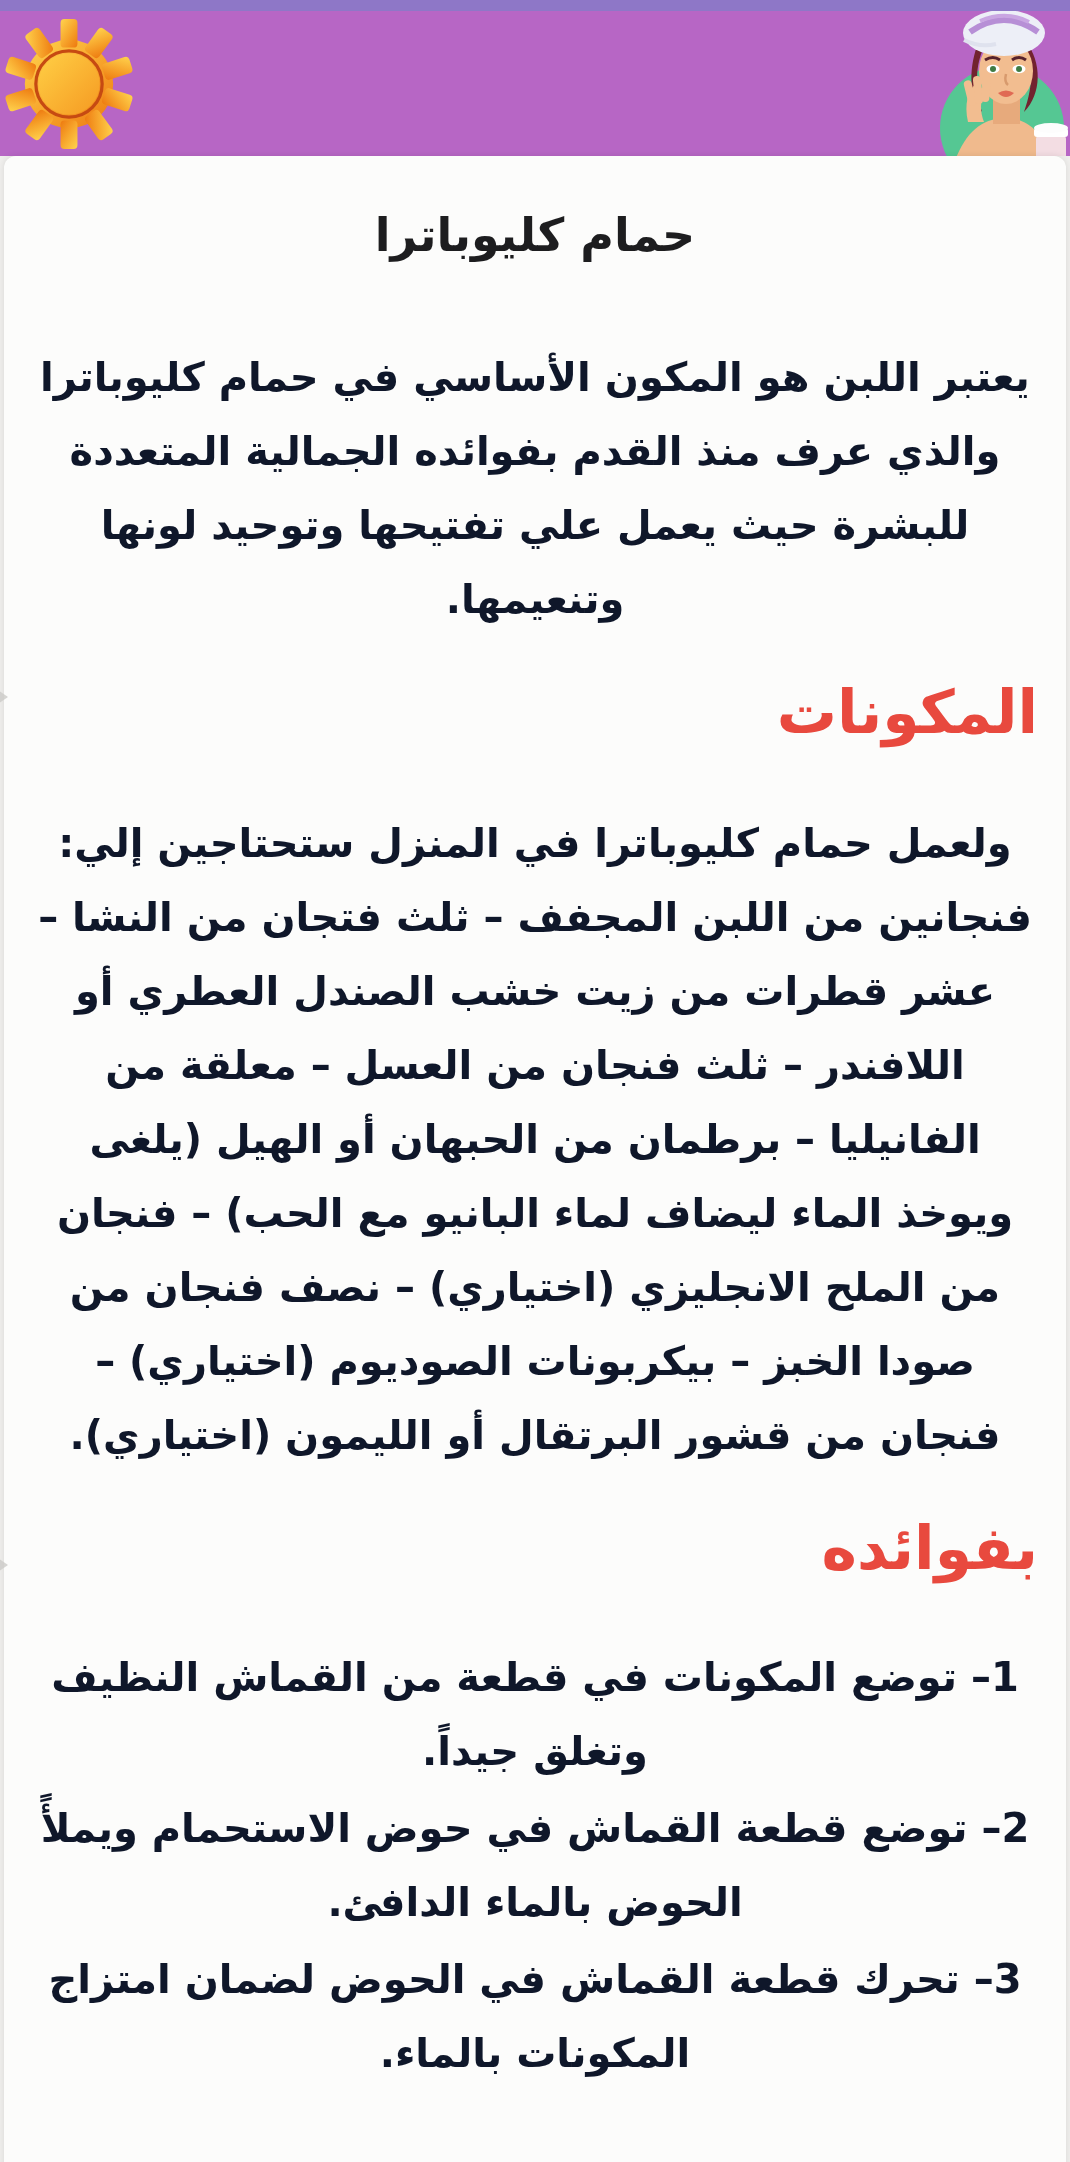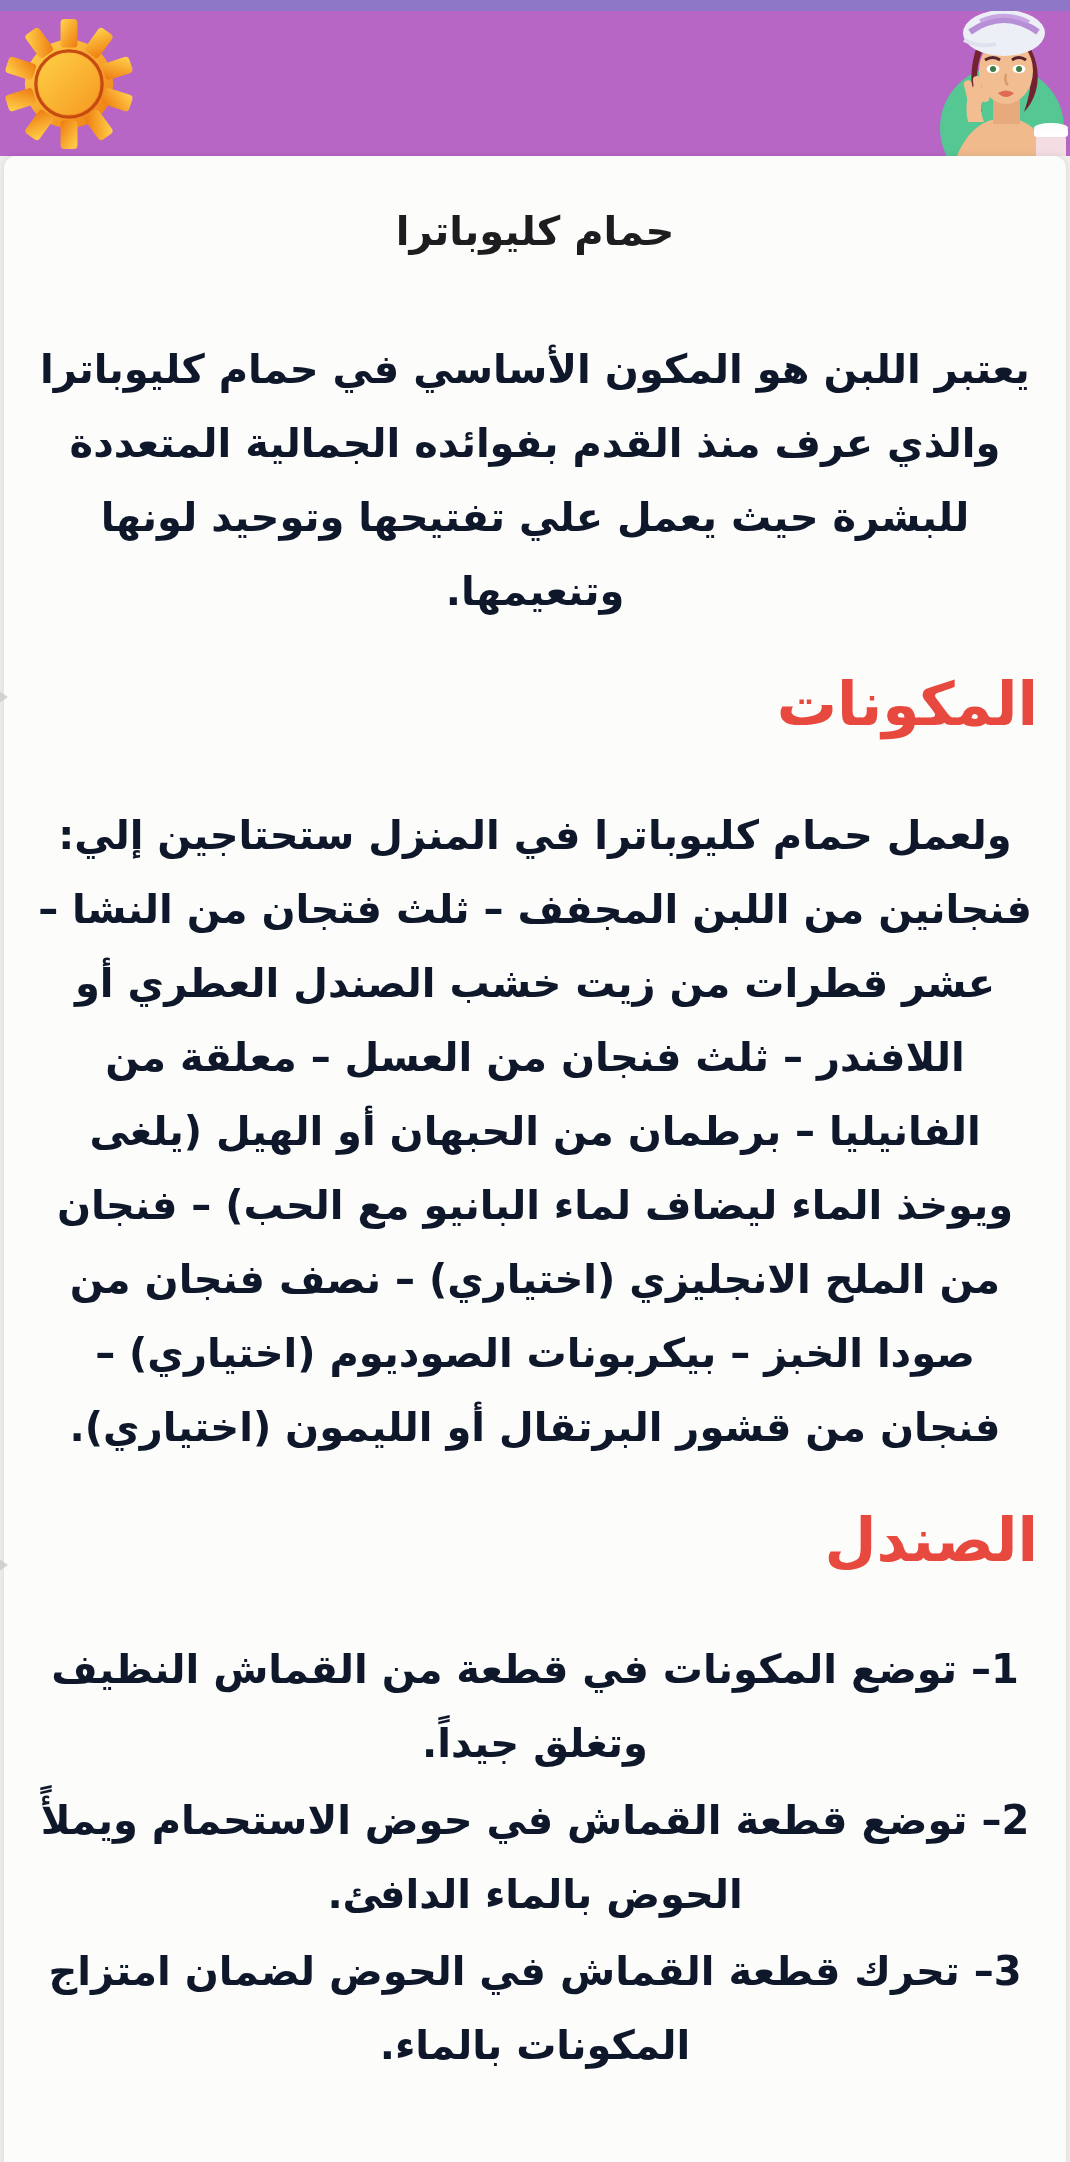--- a/index.html
+++ b/index.html
@@ -17,21 +17,21 @@
   .card{
     position:relative;margin:0 4px;min-height:2010px;
     background:#fcfcfb;border-radius:12px 12px 0 0;
     box-shadow:0 0 7px rgba(0,0,0,.10);
     padding:46px 28px 0;
     direction:rtl;
   }
   .page-title{
     margin:0 0 0;padding-top:6px;
     text-align:center;direction:rtl;
-    font-size:40px;font-weight:700;color:#1d1d1f;letter-spacing:0;
+    font-size:46px;font-weight:700;color:#1d1d1f;letter-spacing:0;
   }
   .body-text{
     margin:0;text-align:center;direction:rtl;
     font-size:40px;line-height:74px;font-weight:700;color:#0f172a;
   }
   .intro{margin-top:78px}
   .red-heading{
     margin:46px 0 0;text-align:right;direction:rtl;
     font-size:60px;line-height:60px;font-weight:700;color:#e8493e;
   }
@@ -135,21 +135,21 @@
 
 <main class="card">
   <h1 class="page-title">حمام كليوباترا</h1>
 
   <p class="body-text intro">يعتبر اللبن هو المكون الأساسي في حمام كليوباترا والذي عرف منذ القدم بفوائده الجمالية المتعددة للبشرة حيث يعمل علي تفتيحها وتوحيد لونها وتنعيمها.</p>
 
   <h2 class="red-heading">المكونات</h2>
 
   <p class="body-text section-body">ولعمل حمام كليوباترا في المنزل ستحتاجين إلي: فنجانين من اللبن المجفف – ثلث فتجان من النشا – عشر قطرات من زيت خشب الصندل العطري أو اللافندر – ثلث فنجان من العسل – معلقة من الفانيليا – برطمان من الحبهان أو الهيل (يلغى ويوخذ الماء ليضاف لماء البانيو مع الحب) – فنجان من الملح الانجليزي (اختياري) – نصف فنجان من صودا الخبز – بيكربونات الصوديوم (اختياري) – فنجان من قشور البرتقال أو الليمون (اختياري).</p>
 
-  <h2 class="red-heading">الصندل</h2>
+  <h2 class="red-heading">بفوائده</h2>
 
   <div class="steps">
     <p class="body-text">1– توضع المكونات في قطعة من القماش النظيف وتغلق جيداً.</p>
     <p class="body-text">2– توضع قطعة القماش في حوض الاستحمام ويملأً الحوض بالماء الدافئ.</p>
     <p class="body-text">3– تحرك قطعة القماش في الحوض لضمان امتزاج المكونات بالماء.</p>
   </div>
 </main>
 
 <div class="edge-arrow a1"></div>
 <div class="edge-arrow a2"></div>

